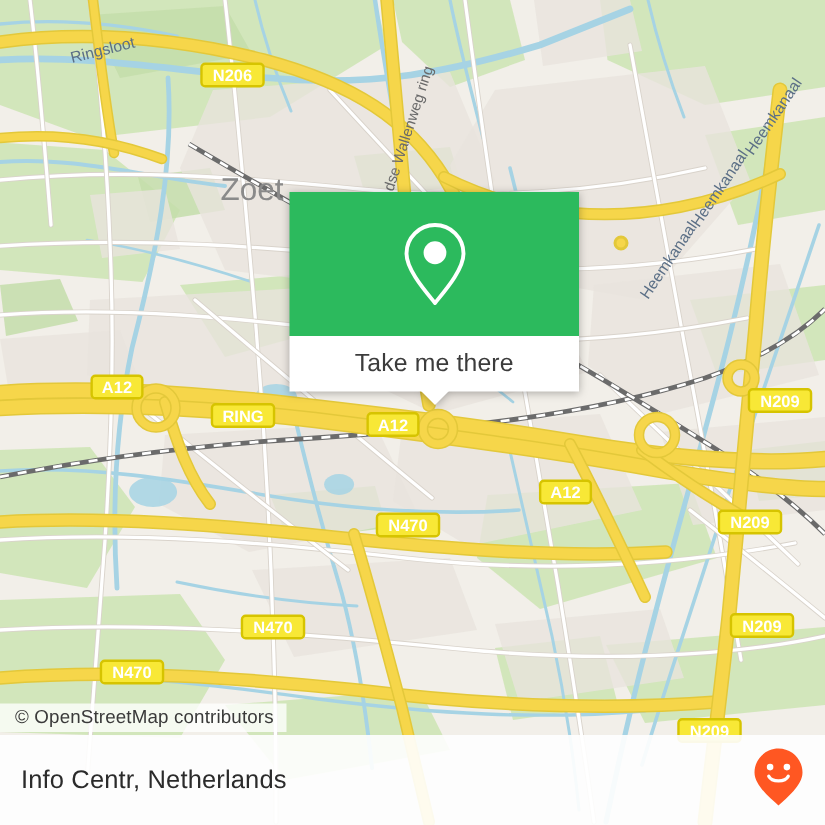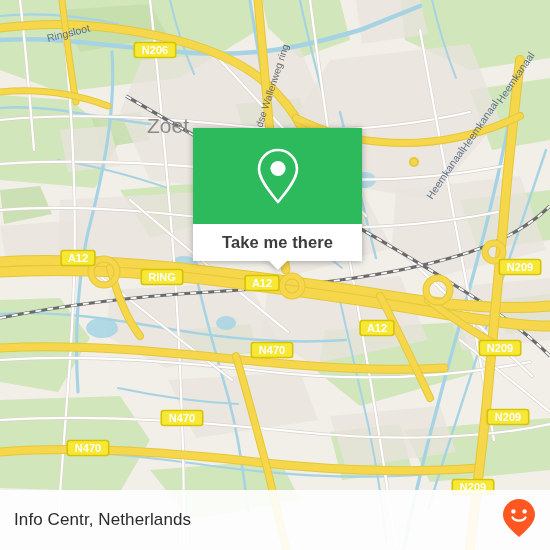--- a/index.html
+++ b/index.html
@@ -50,24 +50,23 @@
     letter-spacing: 0.1px;
     white-space: nowrap;
     z-index: 40;
   }
 
   
   .popup-card {
     position: absolute;
     left: 193px;
     top: 128px;
-    width: 169px;
+    width: 193px;
     z-index: 60;
     filter: drop-shadow(0 1px 3px rgba(0,0,0,0.30));
-    font-weight: bold;
   }
   .popup-green {
     height: 96px;
     background: #2cba5d;
     display: flex;
     align-items: center;
     justify-content: center;
   }
   .pin-icon svg { display: block; }
   .popup-action {
@@ -327,20 +326,21 @@
             <rect x="161.3" y="410.5" width="41.4" height="15" rx="2.5" fill="#f8e836" stroke="#d6c400" stroke-width="1.6"></rect>
             <text x="182" y="422.2" fill="#ffffff" font-size="11" font-weight="bold" text-anchor="middle" font-family="&quot;Liberation Sans&quot;, sans-serif">N470</text>
           </g>
           <g>
             <rect x="67.3" y="440.5" width="41.4" height="15" rx="2.5" fill="#f8e836" stroke="#d6c400" stroke-width="1.6"></rect>
             <text x="88" y="452.2" fill="#ffffff" font-size="11" font-weight="bold" text-anchor="middle" font-family="&quot;Liberation Sans&quot;, sans-serif">N470</text>
           </g>
         </svg>
     </div>
 
+    <div class="attribution">© OpenStreetMap contributors</div>
   </div>
 
   <div class="popup-card">
     <div class="popup-green">
       <span class="pin-icon">
         <svg width="48" height="60" viewBox="0 0 48 60">
           <path d="M24 4 C13.5 4 5 12.5 5 23 C5 34 18 48.5 24 56 C30 48.5 43 34 43 23 C43 12.5 34.5 4 24 4 Z" fill="none" stroke="#ffffff" stroke-width="2.6" stroke-linejoin="round"></path>
           <circle cx="24" cy="22.5" r="7.6" fill="#ffffff"></circle>
         </svg>
       </span>

